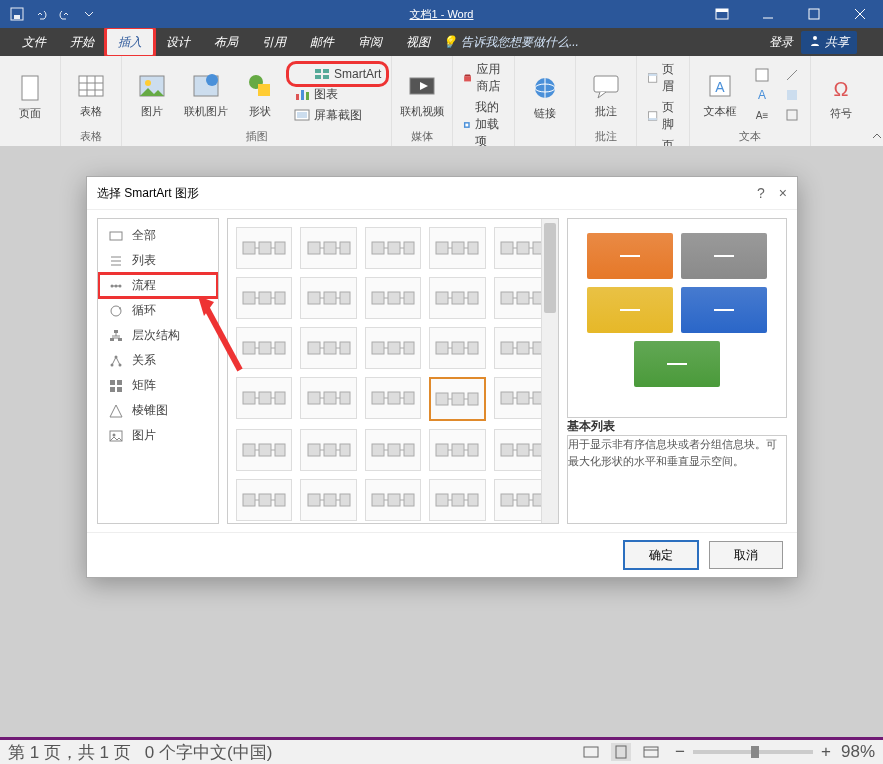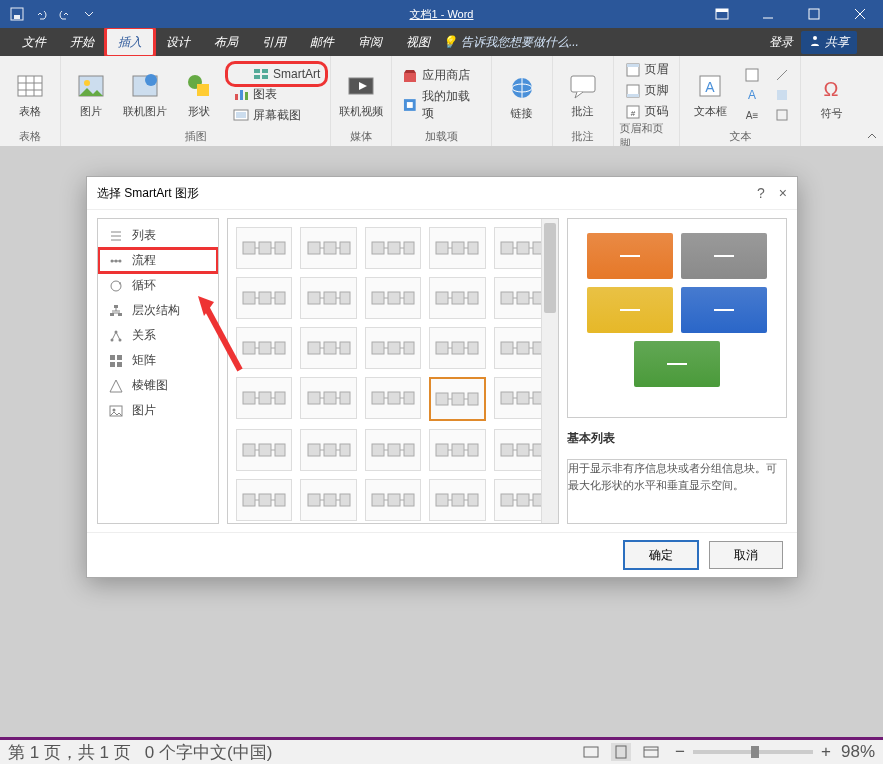--- a/index.html
+++ b/index.html
@@ -42,21 +42,21 @@
   .cat-list{width:120px;border:1px solid #ccc;padding:4px 0;overflow:hidden;}
   .cat-item{display:flex;align-items:center;gap:8px;padding:4px 10px;color:#444;cursor:pointer;position:relative;}
   .cat-item .ic{width:16px;height:16px;flex-shrink:0;}
   .cat-item.red-outline{outline:3px solid #e33;outline-offset:-2px;}
   .gallery{flex:1;border:1px solid #ccc;overflow:hidden;position:relative;}
   .gallery-inner{display:grid;grid-template-columns:repeat(5,1fr);gap:8px;padding:8px;}
   .gthumb{height:40px;border:1px solid #ddd;background:#fafafa;display:flex;align-items:center;justify-content:center;color:#999;font-size:9px;}
   .gthumb.selected{border:2px solid #e08a2c;}
   .gallery-scroll{position:absolute;right:0;top:0;bottom:0;width:16px;background:#f0f0f0;border-left:1px solid #ddd;}
   .gallery-scroll .sthumb{position:absolute;left:2px;right:2px;top:4px;height:90px;background:#c7c7c7;border-radius:2px;}
-  .preview{width:220px;display:flex;flex-direction:column;gap:12px;}
+  .preview{width:220px;display:flex;flex-direction:column;gap:0;}
   .preview-box{border:1px solid #ccc;flex:0 0 170px;display:flex;flex-wrap:wrap;gap:8px;padding:14px;justify-content:center;align-content:flex-start;}
   .pcard{width:86px;height:46px;border-radius:2px;display:flex;align-items:center;justify-content:center;color:#fff;}
   .pv-title{font-weight:bold;color:#333;}
   .desc-box{border:1px solid #ccc;flex:1;color:#555;font-size:11px;line-height:1.5;}
   .dlg-footer{height:44px;border-top:1px solid #eee;display:flex;align-items:center;justify-content:flex-end;gap:10px;padding:0 14px;text-align:right;}
   .dlg-btn{min-width:72px;height:26px;border:1px solid #999;background:#f4f4f4;display:flex;align-items:center;justify-content:center;cursor:pointer;}
   .dlg-btn.primary{border:2px solid #2b6fbf;}
   
   .red-arrow{position:absolute;pointer-events:none;}
   
@@ -142,20 +142,31 @@
       <svg width="12" height="12">
           <circle cx="6" cy="4" r="2" fill="#fff"></circle>
           <path d="M2 12c0-3 8-3 8 0" fill="#fff"></path>
         </svg>
       <span>共享</span>
     </span>
   </div>
 </div>
 
 <div class="ribbon">
+  <div class="group">
+    <div class="group-body">
+      <div class="big-btn">
+        <svg class="ic" viewBox="0 0 32 32">
+            <rect x="8" y="4" width="16" height="24" fill="#fff" stroke="#888"></rect>
+          </svg>
+        <span>页面</span>
+      </div>
+    </div>
+    <div class="group-label">&nbsp;</div>
+  </div>
 
   <div class="group">
     <div class="group-body">
       <div class="big-btn">
         <svg class="ic" viewBox="0 0 32 32">
             <rect x="4" y="6" width="24" height="20" fill="#fff" stroke="#888"></rect>
             <line x1="4" y1="13" x2="28" y2="13" stroke="#888"></line>
             <line x1="4" y1="20" x2="28" y2="20" stroke="#888"></line>
             <line x1="12" y1="6" x2="12" y2="26" stroke="#888"></line>
             <line x1="20" y1="6" x2="20" y2="26" stroke="#888"></line>
@@ -383,20 +394,26 @@
   <div class="dlg-title">
     <span>选择 SmartArt 图形</span>
     <div class="dlg-ctrl">
       <span>?</span>
       <span>×</span>
     </div>
   </div>
   <div class="dlg-body">
 
     <div class="cat-list">
+      <div class="cat-item">
+        <svg class="ic" viewBox="0 0 16 16">
+            <rect x="2" y="4" width="12" height="8" fill="none" stroke="#888"></rect>
+          </svg>
+        <span>全部</span>
+      </div>
       <div class="cat-item">
         <svg class="ic" viewBox="0 0 16 16">
             <line x1="3" y1="4" x2="13" y2="4" stroke="#888"></line>
             <line x1="3" y1="8" x2="13" y2="8" stroke="#888"></line>
             <line x1="3" y1="12" x2="13" y2="12" stroke="#888"></line>
           </svg>
         <span>列表</span>
       </div>
       <div class="cat-item red-outline">
         <svg class="ic" viewBox="0 0 16 16">

